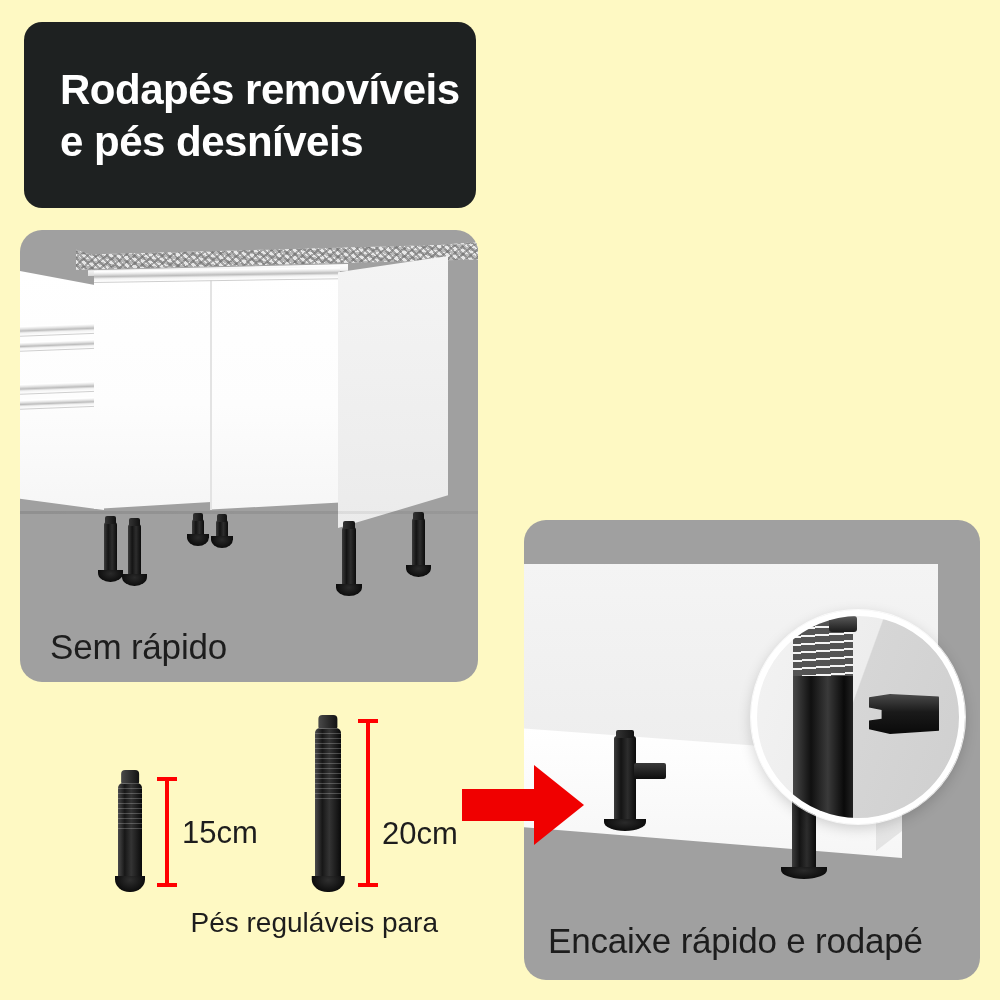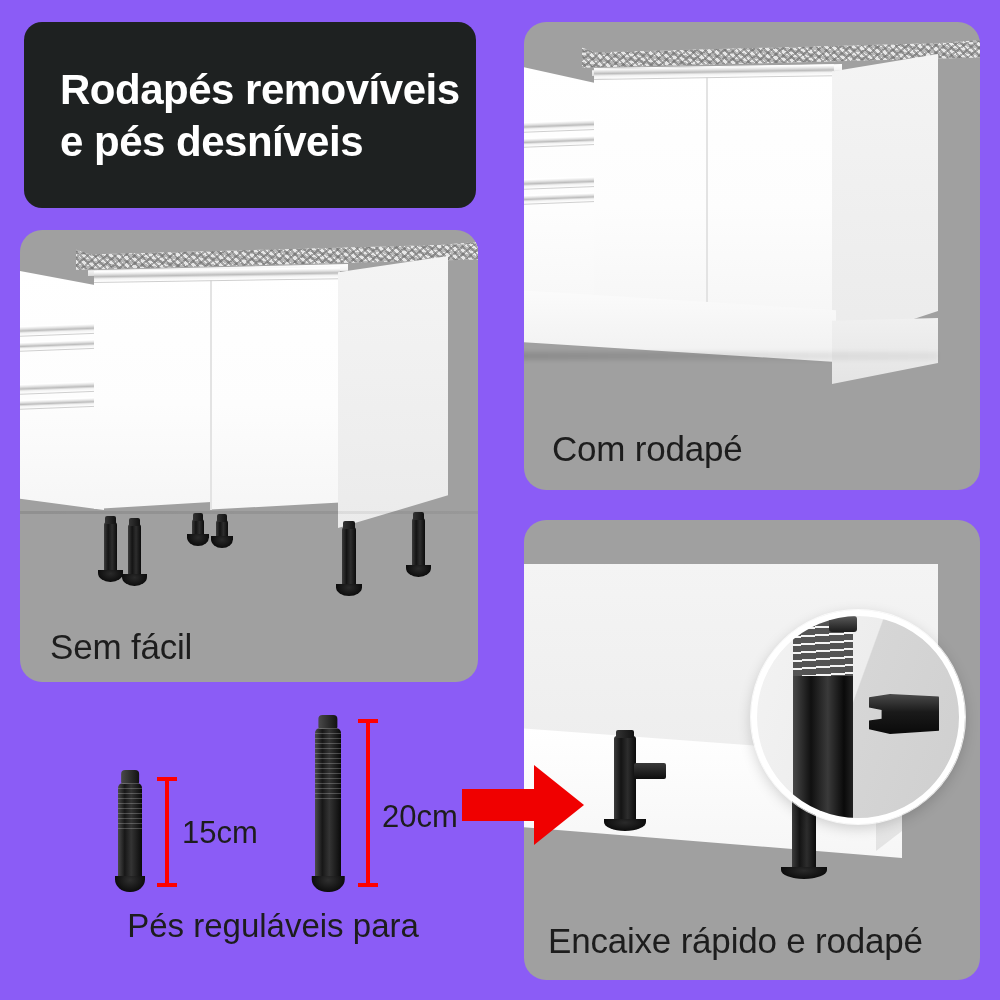--- a/index.html
+++ b/index.html
@@ -9,21 +9,21 @@
     background: #ffffff;
   }
   body {
     font-family: "Liberation Sans", sans-serif;
     -webkit-font-smoothing: antialiased;
   }
   #stage {
     position: relative;
     width: 1000px;
     height: 1000px;
-    background: #8b5cf6;
+    background: #fef9c3;
     overflow: hidden;
   }
 
   
   .panel {
     position: absolute;
     border-radius: 22px;
     overflow: hidden;
     background: #a0a0a0;
   }
@@ -146,23 +146,23 @@
   .dim-label {
     position: absolute;
     color: #1d1d1d;
     font-size: 31px;
     line-height: 1;
     white-space: nowrap;
   }
   #legs-caption {
     position: absolute;
     color: #1d1d1d;
-    font-size: 33px;
+    font-size: 28px;
     line-height: 1.28;
-    text-align: center;
+    text-align: right;
   }
 
   
   #red-arrow { position: absolute; left: 462px; top: 757px; width: 122px; height: 96px; }
 
   
   #magnifier {
     position: absolute;
     left: 751px; top: 610px;
     width: 214px; height: 214px;
@@ -224,51 +224,23 @@
                   background:linear-gradient(90deg,rgba(0,0,0,.10),rgba(0,0,0,.05));"></div>
 
       <div class="leg" style="left:84px;  top:292px; width:13px; height:53px;"></div>
       <div class="leg" style="left:108px; top:294px; width:13px; height:55px;"></div>
       <div class="leg" style="left:172px; top:289px; width:12px; height:20px;"></div>
       <div class="leg" style="left:196px; top:290px; width:12px; height:21px;"></div>
       <div class="leg" style="left:322px; top:297px; width:14px; height:62px;"></div>
       <div class="leg" style="left:392px; top:288px; width:13px; height:52px;"></div>
     </div>
 
-    <div class="panel-caption" style="left:30px; bottom:18px;">Sem fácil</div>
+    <div class="panel-caption" style="left:30px; bottom:18px;">Sem rápido</div>
   </div>
 
-  <div class="panel" id="panel-com-rodape" style="left:524px; top:22px; width:456px; height:468px;">
-    <div class="scene">
-
-      <div class="counter-top" style="left:58px; top:18px; width:398px; height:26px; clip-path:polygon(14% 100%, 100% 0%, 100% 62%, 14% 100%, 0 62%, 0 30%);"></div>
-      <div class="counter-top" style="left:58px; top:20px; width:398px; height:30px; clip-path:polygon(0 36%, 100% 0, 100% 52%, 0 86%);"></div>
-      <div class="counter-edge" style="left:68px; top:42px; width:250px; height:12px; clip-path:polygon(0 52%, 100% 0, 100% 56%, 0 100%);"></div>
-
-      <div class="box-face" style="left:-6px; top:44px; width:84px; height:264px; clip-path:polygon(0 0, 100% 7%, 100% 100%, 0 94%);"></div>
-      <div class="handle" style="left:-6px; top:100px; width:84px; height:9px; transform:rotate(-2.2deg); transform-origin:left center;"></div>
-      <div class="handle" style="left:-6px; top:116px; width:84px; height:8px; transform:rotate(-2.2deg); transform-origin:left center;"></div>
-      <div class="handle" style="left:-6px; top:157px; width:84px; height:9px; transform:rotate(-2.2deg); transform-origin:left center;"></div>
-      <div class="handle" style="left:-6px; top:173px; width:84px; height:8px; transform:rotate(-2.2deg); transform-origin:left center;"></div>
-
-      <div class="box-face" style="left:70px; top:50px; width:113px; height:245px; clip-path:polygon(0 3%, 100% 0, 100% 97%, 0 100%);"></div>
-      <div class="box-face" style="left:182px; top:48px; width:128px; height:250px; clip-path:polygon(0 1%, 100% 0, 100% 96%, 0 99%);"></div>
-      <div class="seam" style="left:182px; top:50px; width:2px; height:246px;"></div>
-      <div class="handle" style="left:70px; top:46px; width:240px; height:10px; transform:rotate(-0.9deg); transform-origin:left center;"></div>
-
-      <div class="box-side" style="left:308px; top:32px; width:106px; height:292px; clip-path:polygon(0 6%, 100% 0, 100% 88%, 0 100%);"></div>
-
-      <div class="plinth" style="left:-6px; top:268px; width:318px; height:72px; clip-path:polygon(0 0, 100% 28%, 100% 100%, 0 72%);"></div>
-      <div class="plinth" style="left:308px; top:296px; width:106px; height:66px; background:linear-gradient(180deg,#f0f0f0,#e4e4e4); clip-path:polygon(0 4%, 100% 0, 100% 68%, 0 100%);"></div>
-      <div style="position:absolute; left:-6px; top:330px; width:420px; height:8px;
-                  background:linear-gradient(90deg,rgba(0,0,0,.12),rgba(0,0,0,.04)); filter:blur(2px);"></div>
-    </div>
-
-    <div class="panel-caption" style="left:28px; bottom:24px;">Com rodapé</div>
-  </div>
 
   <div class="panel" id="panel-encaixe" style="left:524px; top:520px; width:456px; height:460px;">
     <div class="scene">
 
       <div style="position:absolute; left:-6px; top:44px; width:420px; height:182px;
                   background:linear-gradient(180deg,#f4f4f4 0%,#eeeeee 100%);"></div>
 
       <div style="position:absolute; left:-6px; top:208px; width:384px; height:130px;
                   background:linear-gradient(180deg,#ffffff 0%,#f6f6f6 100%);
                   clip-path:polygon(0 0, 100% 22%, 100% 100%, 0 76%);"></div>
@@ -308,21 +280,21 @@
     <div class="dim-label" style="left:182px; top:817px;text-align:right;">15cm</div>
 
     <div class="spec-leg" style="left:315px; top:728px; width:26px; height:155px;">
       <div class="cap"></div>
       <div class="thread"></div>
       <div class="foot"></div>
     </div>
     <div class="dim-line" style="left:366px; top:719px; width:4px; height:168px;"></div>
     <div class="dim-line" style="left:358px; top:719px; width:20px; height:4px;"></div>
     <div class="dim-line" style="left:358px; top:883px; width:20px; height:4px;"></div>
-    <div class="dim-label" style="left:382px; top:801px;">20cm</div>
+    <div class="dim-label" style="left:382px; top:818px;">20cm</div>
 
     <div id="legs-caption" style="left:108px; top:905px; width:330px;">
       <span>Pés reguláveis para</span><br>
     </div>
   </div>
 
   <svg id="red-arrow" viewBox="0 0 122 96">
     <polygon points="0,32 72,32 72,8 122,48 72,88 72,64 0,64" fill="#f00000"></polygon>
   </svg>
 

